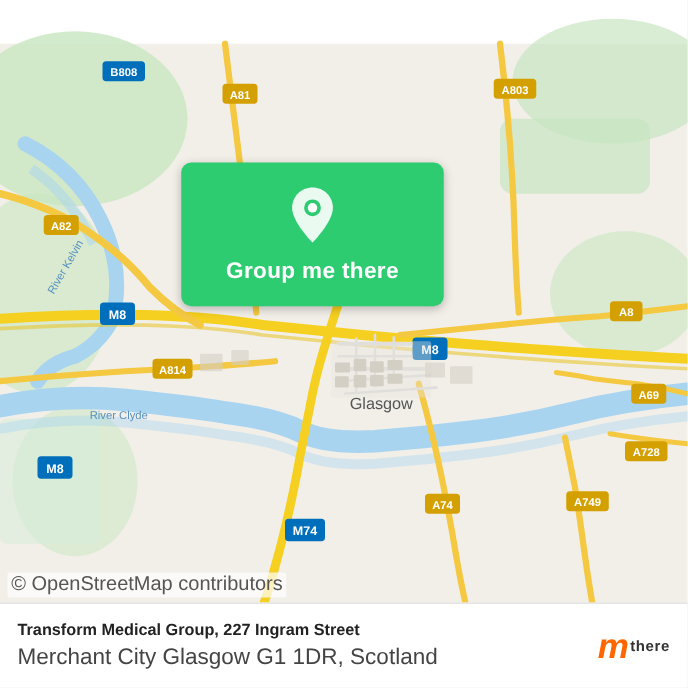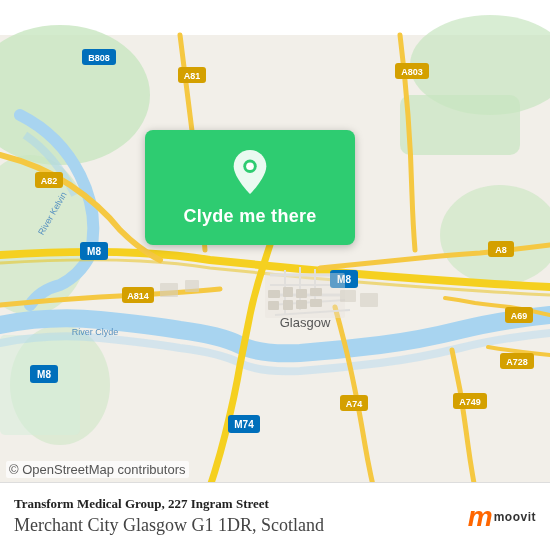--- a/index.html
+++ b/index.html
@@ -74,21 +74,20 @@
       padding: 10px 14px 10px 14px;
       display: flex;
       align-items: center;
       justify-content: space-between;
       border-top: 1px solid #ddd;
       min-height: 68px;
     }
 
     #location-info {
       flex: 1;
-      font-family: Liberation Serif, serif;
     }
 
     #location-name {
       font-size: 13px;
       font-weight: 600;
       color: #222;
       line-height: 1.4;
     }
 
     #location-address {
@@ -117,21 +116,21 @@
       font-size: 12px;
       font-weight: 700;
       color: #333;
       letter-spacing: 0.5px;
     }
 
     #osm-credit {
       position: absolute;
       bottom: 72px;
       left: 6px;
-      font-size: 13px;
+      font-size: 16px;
       color: #555;
       background: rgba(255,255,255,0.7);
       padding: 1px 3px;
       border-radius: 2px;
     }
   </style>
 </head>
 <body>
 
 <div id="map-container">
@@ -254,32 +253,32 @@
 
   <div id="cta-button-container">
     <button id="cta-button">
       <svg id="pin-icon" viewBox="0 0 40 50" xmlns="http://www.w3.org/2000/svg">
 
         <path d="M20 2 C10.5 2 3 9.5 3 19 C3 31 20 48 20 48 C20 48 37 31 37 19 C37 9.5 29.5 2 20 2 Z" fill="white" opacity="0.9"></path>
 
         <circle cx="20" cy="19" r="7" fill="#2ecc71"></circle>
         <circle cx="20" cy="19" r="4" fill="white"></circle>
       </svg>
-      <span id="cta-label">Clyde me there</span>
+      <span id="cta-label">Group me there</span>
     </button>
   </div>
 
   <div id="osm-credit">
     <span>© OpenStreetMap contributors</span>
   </div>
 
   <div id="bottom-bar">
     <div id="location-info">
       <div id="location-name">Transform Medical Group, 227 Ingram Street</div>
       <div id="location-address">Merchant City Glasgow G1 1DR, Scotland</div>
     </div>
     <div id="moovit-logo">
       <span id="moovit-m">m</span>
-      <span id="moovit-text">moovit</span>
+      <span id="moovit-text">there</span>
     </div>
   </div>
 
 </div>
 
 </body></html>

